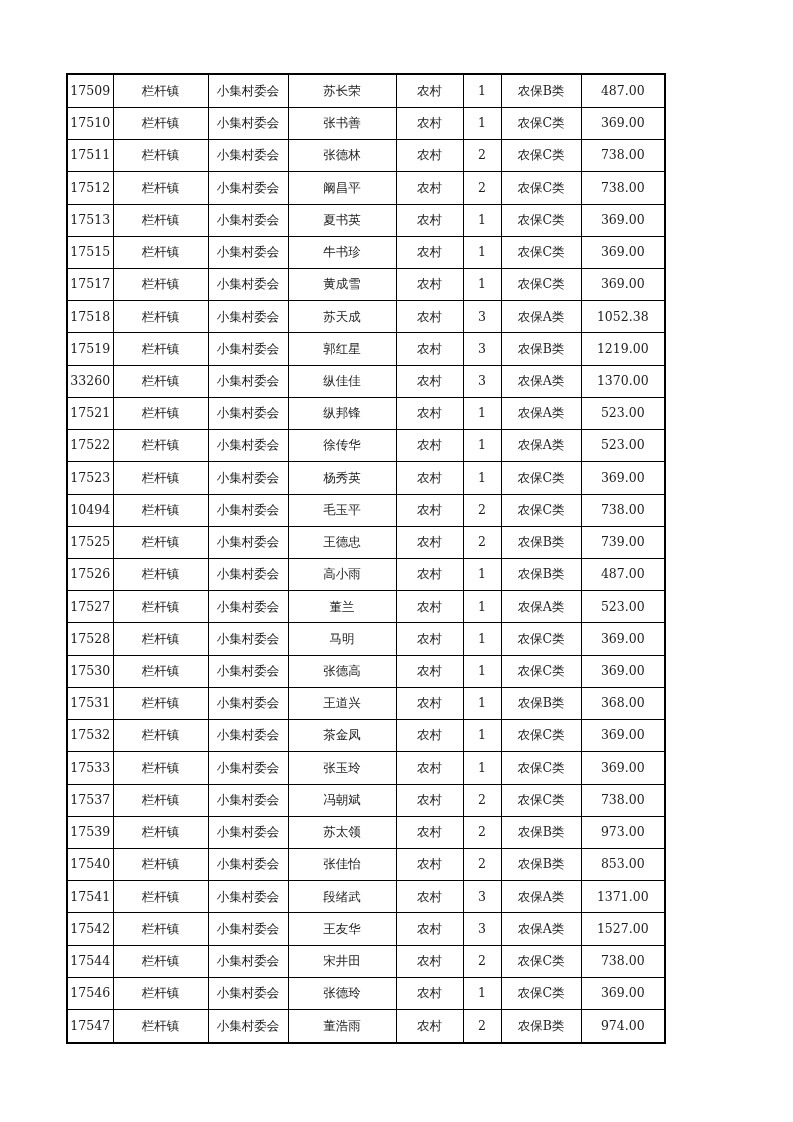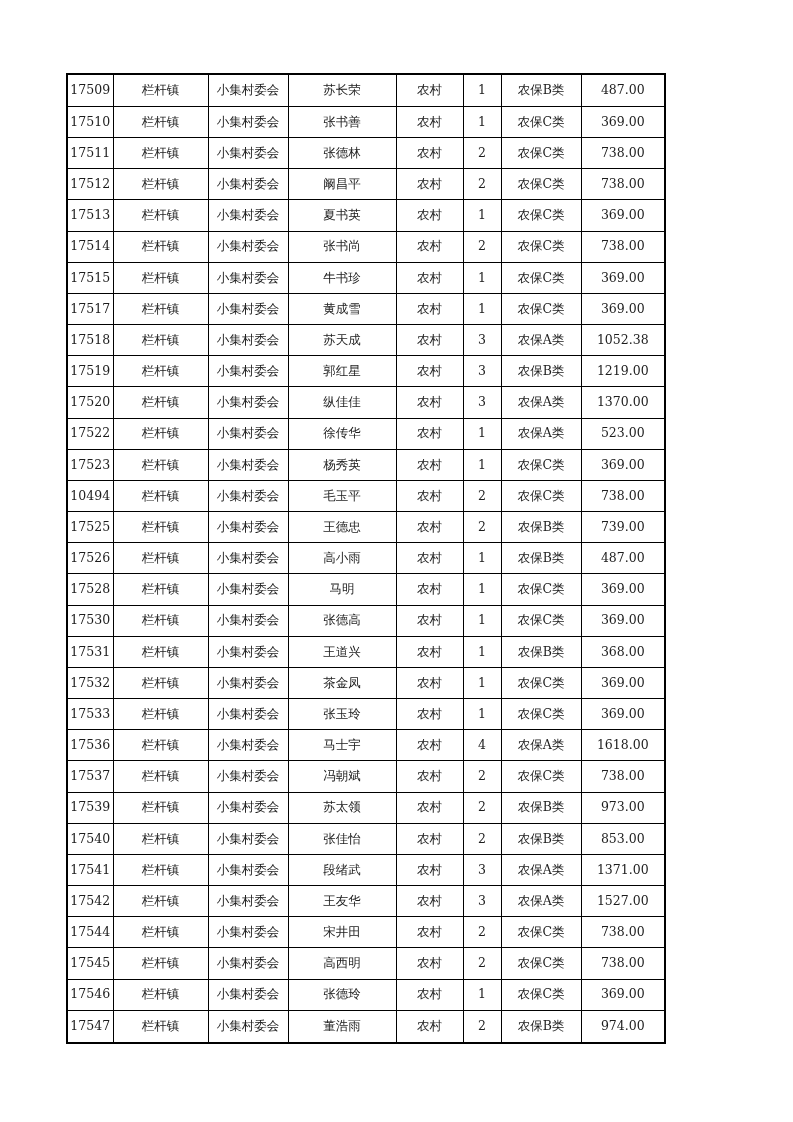--- a/index.html
+++ b/index.html
@@ -105,30 +105,20 @@
           <td>17513</td>
           <td>栏杆镇</td>
           <td>小集村委会</td>
           <td>夏书英</td>
           <td>农村</td>
           <td>1</td>
           <td>农保C类</td>
           <td>369.00</td>
         </tr>
         <tr>
-          <td>17514</td>
-          <td>栏杆镇</td>
-          <td>小集村委会</td>
-          <td>张书尚</td>
-          <td>农村</td>
-          <td>2</td>
-          <td>农保C类</td>
-          <td>738.00</td>
-        </tr>
-        <tr>
           <td>17515</td>
           <td>栏杆镇</td>
           <td>小集村委会</td>
           <td>牛书珍</td>
           <td>农村</td>
           <td>1</td>
           <td>农保C类</td>
           <td>369.00</td>
         </tr>
         <tr>
@@ -155,30 +145,40 @@
           <td>17519</td>
           <td>栏杆镇</td>
           <td>小集村委会</td>
           <td>郭红星</td>
           <td>农村</td>
           <td>3</td>
           <td>农保B类</td>
           <td>1219.00</td>
         </tr>
         <tr>
-          <td>17520</td>
+          <td>33260</td>
           <td>栏杆镇</td>
           <td>小集村委会</td>
           <td>纵佳佳</td>
           <td>农村</td>
           <td>3</td>
           <td>农保A类</td>
           <td>1370.00</td>
         </tr>
         <tr>
+          <td>17521</td>
+          <td>栏杆镇</td>
+          <td>小集村委会</td>
+          <td>纵邦锋</td>
+          <td>农村</td>
+          <td>1</td>
+          <td>农保A类</td>
+          <td>523.00</td>
+        </tr>
+        <tr>
           <td>17522</td>
           <td>栏杆镇</td>
           <td>小集村委会</td>
           <td>徐传华</td>
           <td>农村</td>
           <td>1</td>
           <td>农保A类</td>
           <td>523.00</td>
         </tr>
         <tr>
@@ -215,20 +215,30 @@
           <td>17526</td>
           <td>栏杆镇</td>
           <td>小集村委会</td>
           <td>高小雨</td>
           <td>农村</td>
           <td>1</td>
           <td>农保B类</td>
           <td>487.00</td>
         </tr>
         <tr>
+          <td>17527</td>
+          <td>栏杆镇</td>
+          <td>小集村委会</td>
+          <td>董兰</td>
+          <td>农村</td>
+          <td>1</td>
+          <td>农保A类</td>
+          <td>523.00</td>
+        </tr>
+        <tr>
           <td>17528</td>
           <td>栏杆镇</td>
           <td>小集村委会</td>
           <td>马明</td>
           <td>农村</td>
           <td>1</td>
           <td>农保C类</td>
           <td>369.00</td>
         </tr>
         <tr>
@@ -265,30 +275,20 @@
           <td>17533</td>
           <td>栏杆镇</td>
           <td>小集村委会</td>
           <td>张玉玲</td>
           <td>农村</td>
           <td>1</td>
           <td>农保C类</td>
           <td>369.00</td>
         </tr>
         <tr>
-          <td>17536</td>
-          <td>栏杆镇</td>
-          <td>小集村委会</td>
-          <td>马士宇</td>
-          <td>农村</td>
-          <td>4</td>
-          <td>农保A类</td>
-          <td>1618.00</td>
-        </tr>
-        <tr>
           <td>17537</td>
           <td>栏杆镇</td>
           <td>小集村委会</td>
           <td>冯朝斌</td>
           <td>农村</td>
           <td>2</td>
           <td>农保C类</td>
           <td>738.00</td>
         </tr>
         <tr>
@@ -329,30 +329,20 @@
           <td>农村</td>
           <td>3</td>
           <td>农保A类</td>
           <td>1527.00</td>
         </tr>
         <tr>
           <td>17544</td>
           <td>栏杆镇</td>
           <td>小集村委会</td>
           <td>宋井田</td>
-          <td>农村</td>
-          <td>2</td>
-          <td>农保C类</td>
-          <td>738.00</td>
-        </tr>
-        <tr>
-          <td>17545</td>
-          <td>栏杆镇</td>
-          <td>小集村委会</td>
-          <td>高西明</td>
           <td>农村</td>
           <td>2</td>
           <td>农保C类</td>
           <td>738.00</td>
         </tr>
         <tr>
           <td>17546</td>
           <td>栏杆镇</td>
           <td>小集村委会</td>
           <td>张德玲</td>

